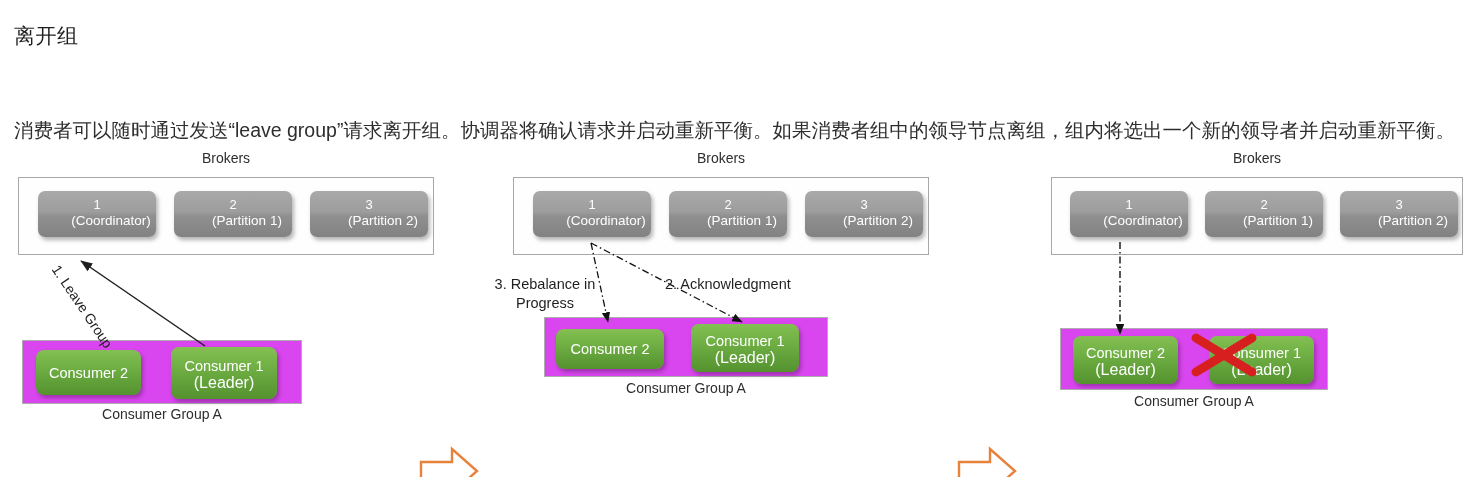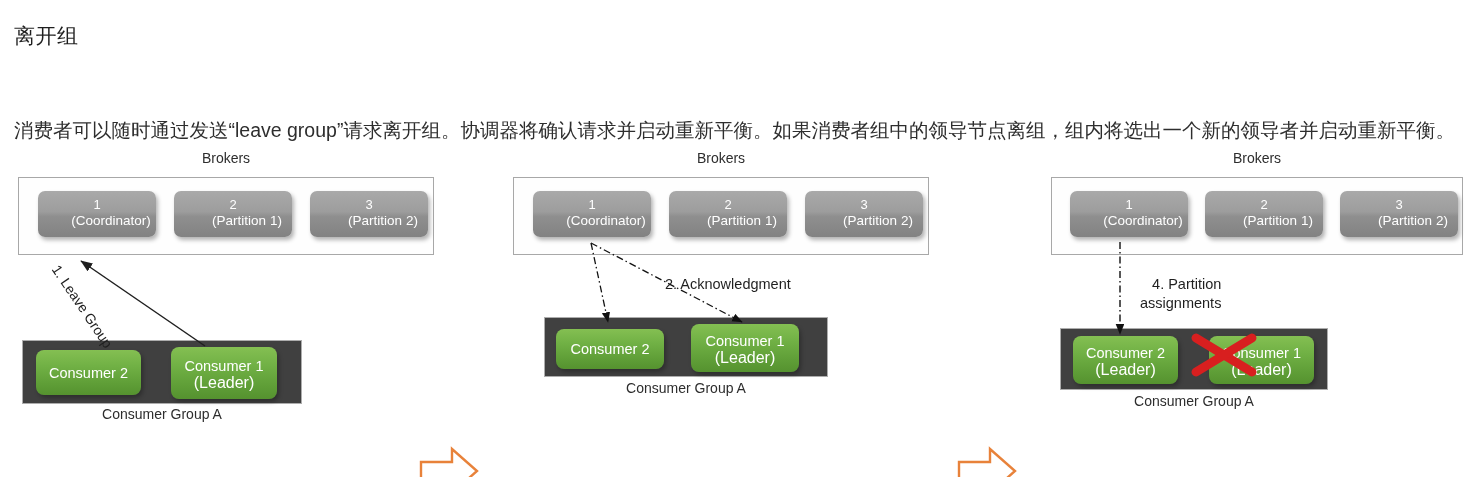--- a/index.html
+++ b/index.html
@@ -87,21 +87,21 @@
     text-align: center;
     padding-top: 6px;
     box-sizing: border-box;
   }
   .broker-box .bnum { display:block; font-size: 13px; }
   .broker-box .brole { display:block; font-size: 13.5px; margin-left: 28px; }
 
   .consumer-frame {
     position: absolute;
     border: 1.3px solid #adadad;
-    background: #404040;
+    background: #d946ef;
     box-sizing: border-box;
   }
 
   .consumer-box {
     position: absolute;
     border-radius: 8px;
     background: linear-gradient(180deg, #84bf52 0%, #71b145 35%, #5f9e37 75%, #55922f 100%);
     box-shadow: 2px 3px 4px rgba(0,0,0,0.28);
     color: #ffffff;
     text-align: center;
@@ -241,20 +241,22 @@
     <svg class="overlay" viewBox="0 0 460 280">
       <defs>
         <marker id="ah-dash-2" markerWidth="9" markerHeight="9" refX="7.5" refY="3.2" orient="auto" markerUnits="strokeWidth">
           <path d="M0,0 L8,3.2 L0,6.4 z" fill="#111111"></path>
         </marker>
       </defs>
       <line x1="111" y1="93" x2="128" y2="172" stroke="#111111" stroke-width="1.3" stroke-dasharray="7,3,1.5,3" marker-end="url(#ah-dash-2)"></line>
       <line x1="111" y1="93" x2="262" y2="172" stroke="#111111" stroke-width="1.3" stroke-dasharray="7,3,1.5,3" marker-end="url(#ah-dash-2)"></line>
     </svg>
 
+    <div class="step-label" style="left:5px; top:125px; text-align:center; width:120px;">3. Rebalance in
+Progress</div>
     <div class="step-label" style="left:185px; top:125px;">2. Acknowledgment</div>
   </div>
 
   <div class="big-arrow" style="left:956px;">
     <svg width="62" height="52" viewBox="0 0 62 52">
       <path d="M3,17 L34,17 L34,4 L59,26 L34,48 L34,35 L3,35 Z" fill="none" stroke="#e8823a" stroke-width="2.4" stroke-linejoin="miter"></path>
     </svg>
   </div>
 
   <div class="panel" id="panel-3">
@@ -294,17 +296,15 @@
         </marker>
       </defs>
       <line x1="100" y1="92" x2="100" y2="182" stroke="#111111" stroke-width="1.4" stroke-dasharray="7,3,1.5,3" marker-end="url(#ah-dash-3)"></line>
 
       <g>
         <path d="M176,188 L232,222" stroke="#d81f1f" stroke-width="9" stroke-linecap="round"></path>
         <path d="M232,188 L176,222" stroke="#d81f1f" stroke-width="9" stroke-linecap="round"></path>
       </g>
     </svg>
 
-    <div class="step-label" style="left:120px; top:125px;">4. Partition
-assignments</div>
   </div>
 
 </div>
 
 </body></html>

